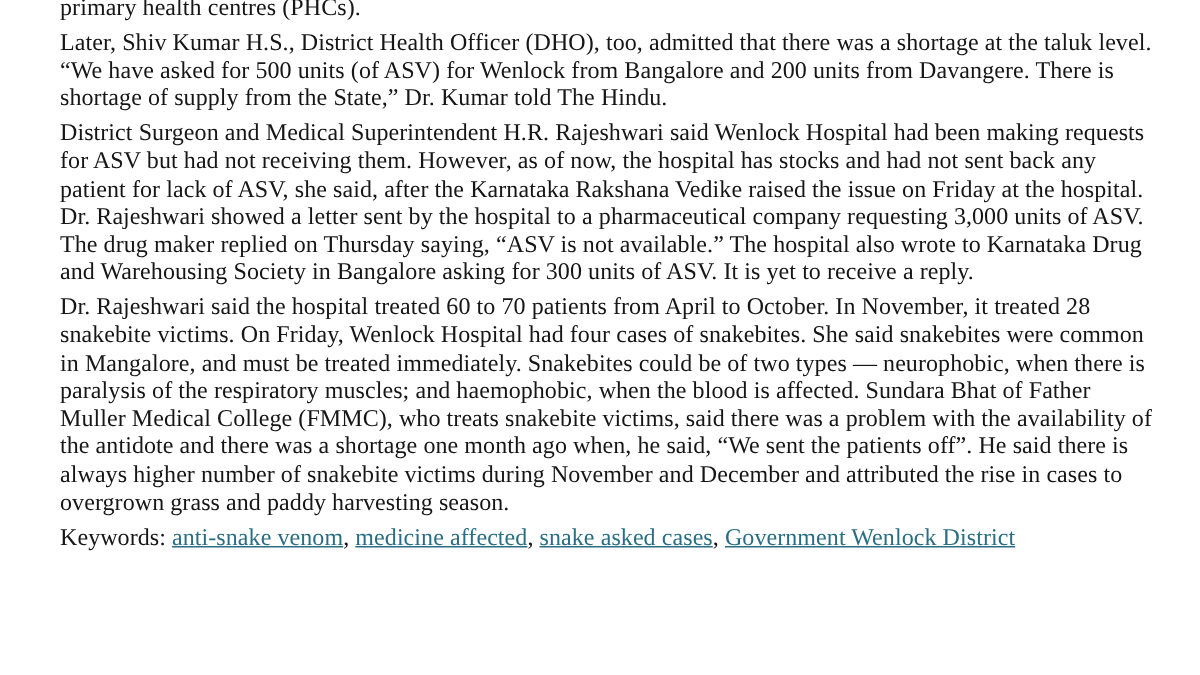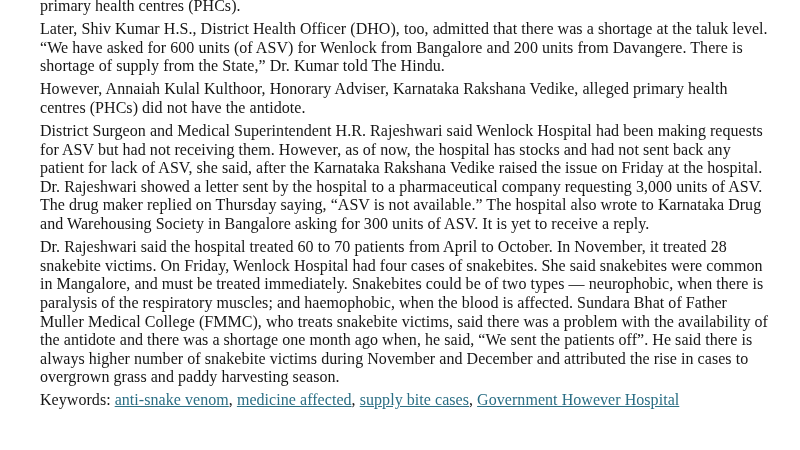--- a/index.html
+++ b/index.html
@@ -42,23 +42,22 @@
     margin-right: 4px;
   }
 </style>
 </head>
 <body style="color: rgb(22, 22, 22); background: rgb(255, 255, 255); --link-color: #2a6e84;">
 
 <div class="page">
 
   <div id="paragraphs">
       <p class="para first-partial">primary health centres (PHCs).</p>
-      <p class="para">Later, Shiv Kumar H.S., District Health Officer (DHO), too, admitted that there was a shortage at the taluk level. “We have asked for 600 units (of ASV) for Wenlock from Bangalore and 200 units from Davangere. There is shortage of supply from the State,” Dr. Kumar told The Hindu.</p>
-      <p class="para">However, Annaiah Kulal Kulthoor, Honorary Adviser, Karnataka Rakshana Vedike, alleged primary health centres (PHCs) did not have the antidote.</p>
+      <p class="para">Later, Shiv Kumar H.S., District Health Officer (DHO), too, admitted that there was a shortage at the taluk level. “We have asked for 500 units (of ASV) for Wenlock from Bangalore and 200 units from Davangere. There is shortage of supply from the State,” Dr. Kumar told The Hindu.</p>
       <p class="para">District Surgeon and Medical Superintendent H.R. Rajeshwari said Wenlock Hospital had been making requests for ASV but had not receiving them. However, as of now, the hospital has stocks and had not sent back any patient for lack of ASV, she said, after the Karnataka Rakshana Vedike raised the issue on Friday at the hospital. Dr. Rajeshwari showed a letter sent by the hospital to a pharmaceutical company requesting 3,000 units of ASV. The drug maker replied on Thursday saying, “ASV is not available.” The hospital also wrote to Karnataka Drug and Warehousing Society in Bangalore asking for 300 units of ASV. It is yet to receive a reply.</p>
       <p class="para">Dr. Rajeshwari said the hospital treated 60 to 70 patients from April to October. In November, it treated 28 snakebite victims. On Friday, Wenlock Hospital had four cases of snakebites. She said snakebites were common in Mangalore, and must be treated immediately. Snakebites could be of two types — neurophobic, when there is paralysis of the respiratory muscles; and haemophobic, when the blood is affected. Sundara Bhat of Father Muller Medical College (FMMC), who treats snakebite victims, said there was a problem with the availability of the antidote and there was a shortage one month ago when, he said, “We sent the patients off”. He said there is always higher number of snakebite victims during November and December and attributed the rise in cases to overgrown grass and paddy harvesting season.</p>
     </div>
 
   <div class="keywords-line">
-    <span class="kw-label">Keywords:</span><span id="keyword-links"><a href="#">anti-snake venom</a>, <a href="#">medicine affected</a>, <a href="#">supply bite cases</a>, <a href="#">Government However Hospital</a></span>
+    <span class="kw-label">Keywords:</span><span id="keyword-links"><a href="#">anti-snake venom</a>, <a href="#">medicine affected</a>, <a href="#">snake asked cases</a>, <a href="#">Government Wenlock District</a></span>
   </div>
 
 </div>
 
 </body></html>

